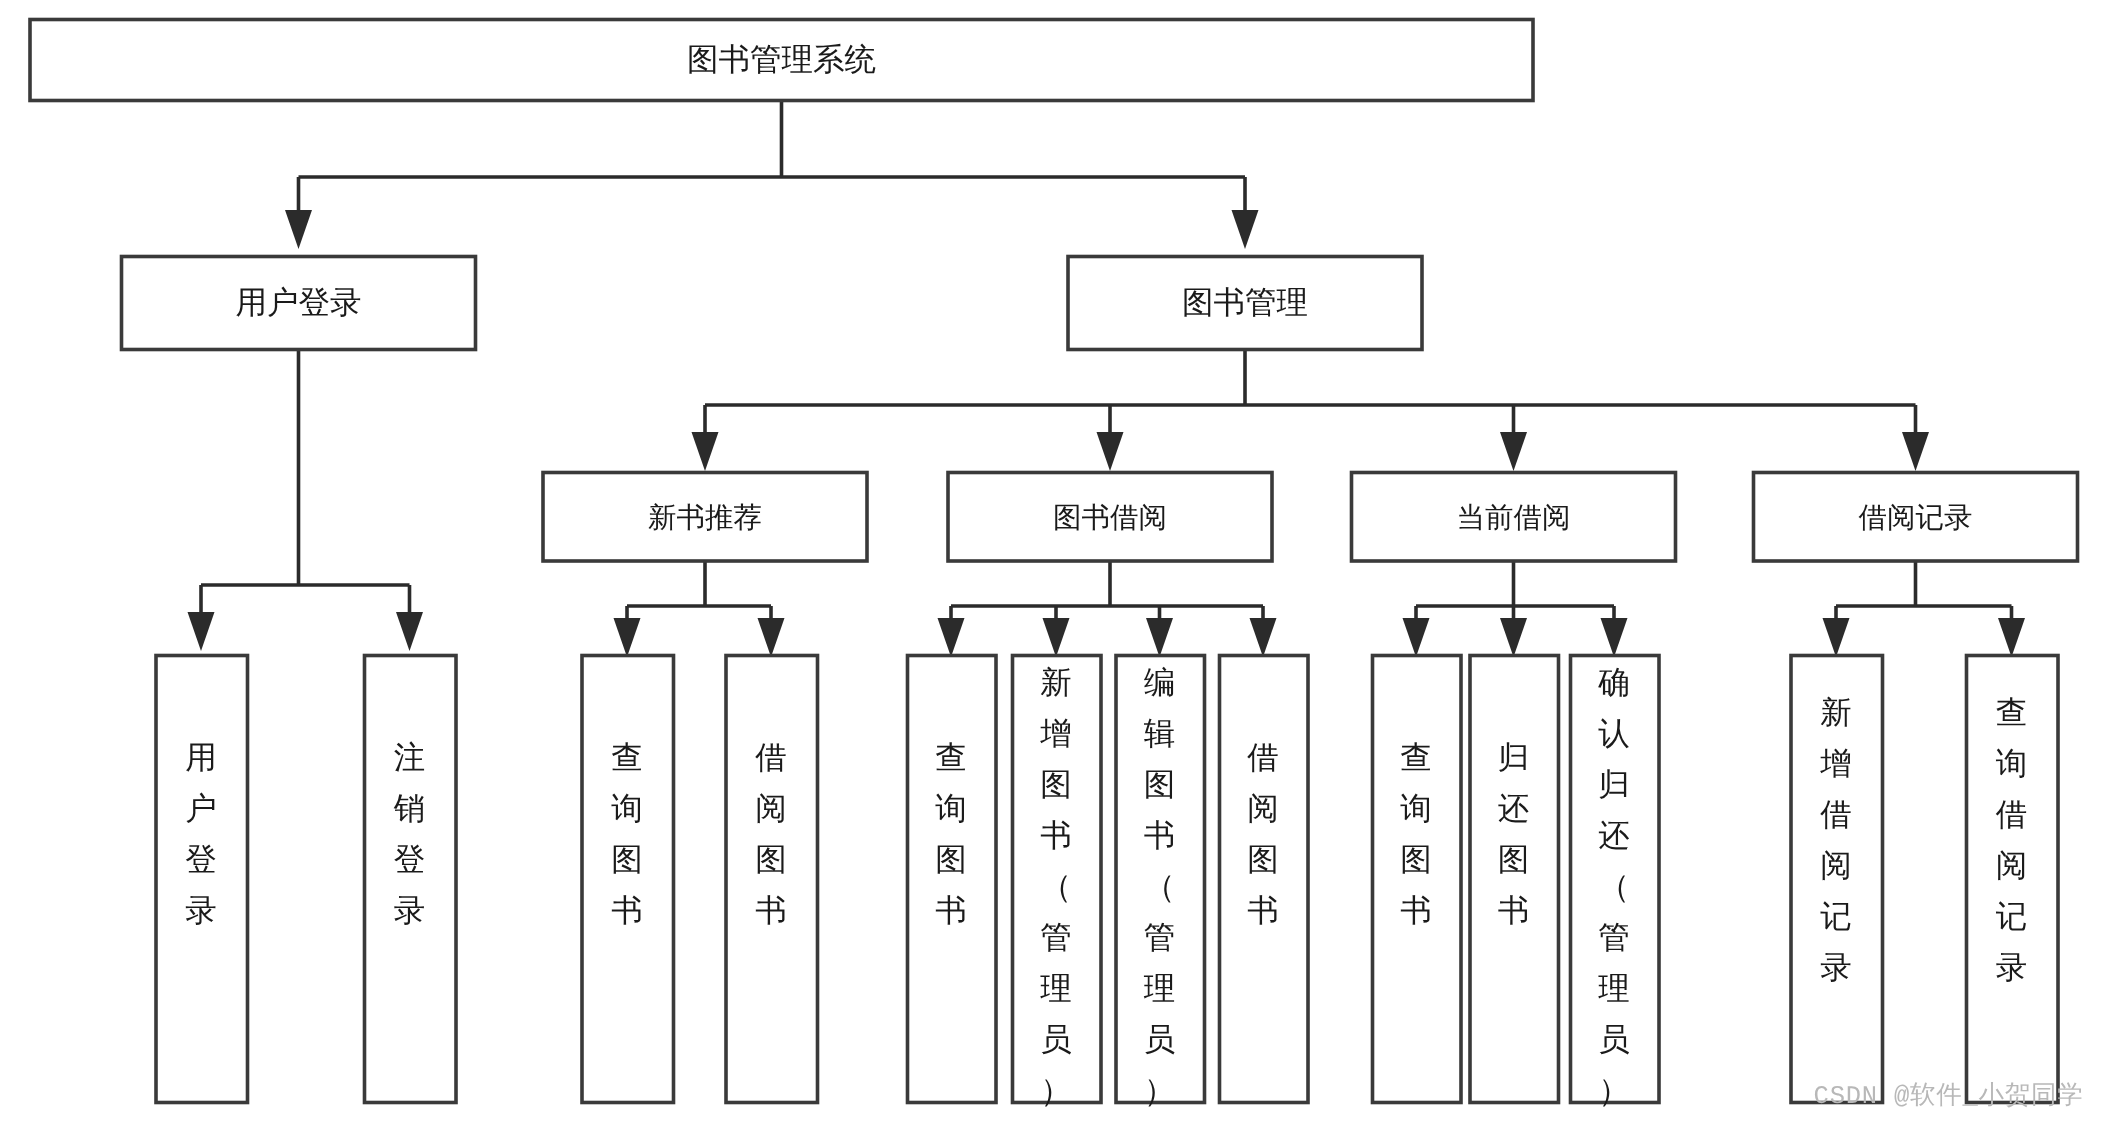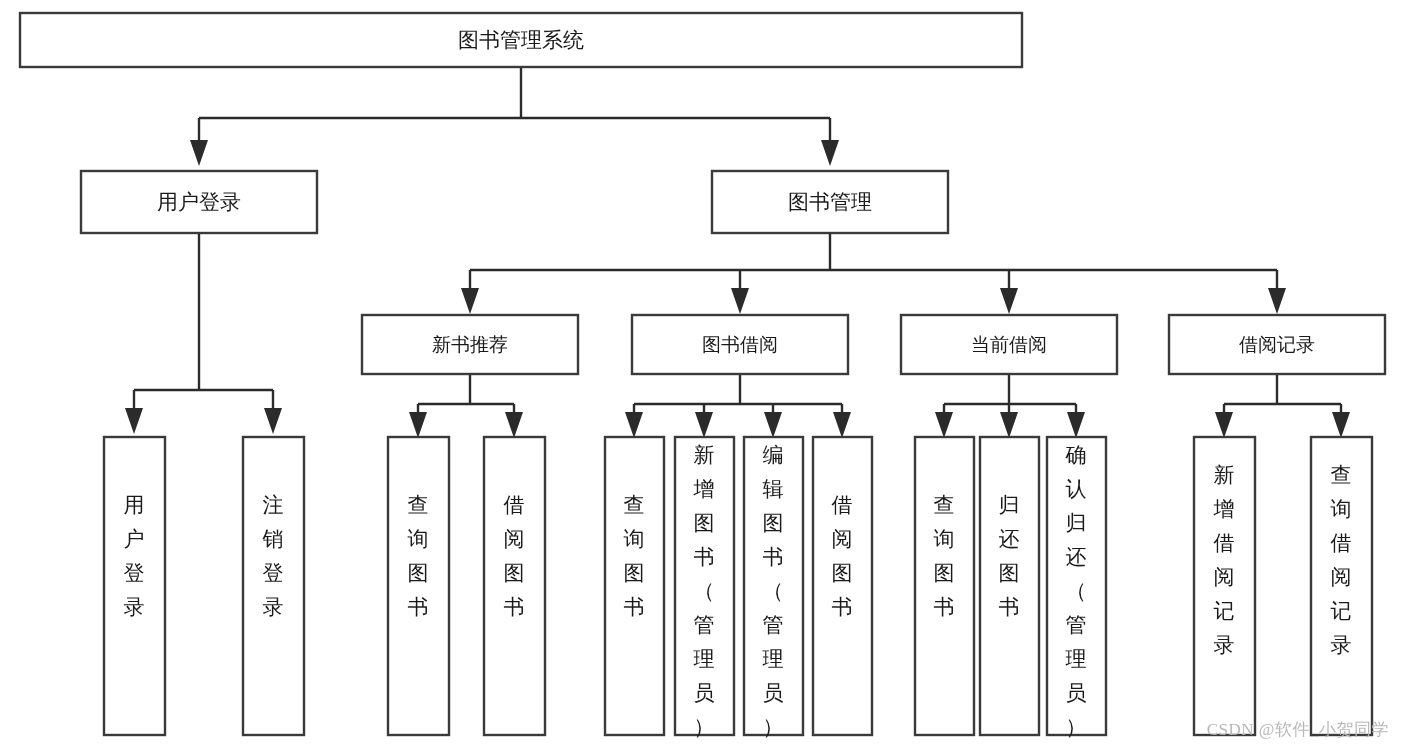--- a/index.html
+++ b/index.html
@@ -50,21 +50,21 @@
     fill: none;
   }
   .arrow-head {
     fill: #2b2b2b;
     stroke: none;
   }
   .watermark {
     position: absolute;
     right: 16px;
     bottom: 6px;
-    font-family: Liberation Serif, serif;
+    font-family: Liberation Mono, monospace;
     font-size: 17px;
     color: #b8b8b8;
     white-space: nowrap;
     letter-spacing: 0.5px;
     user-select: none;
   }
 </style>
 </head>
 <body>
 

